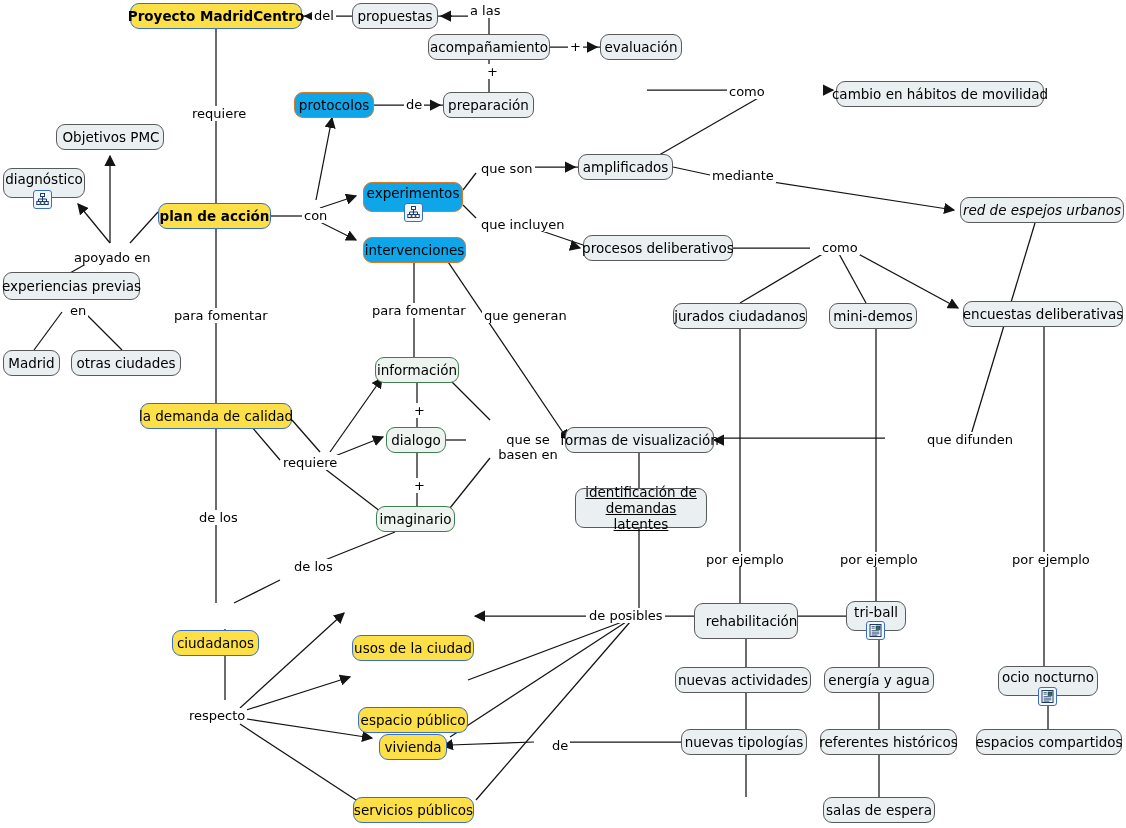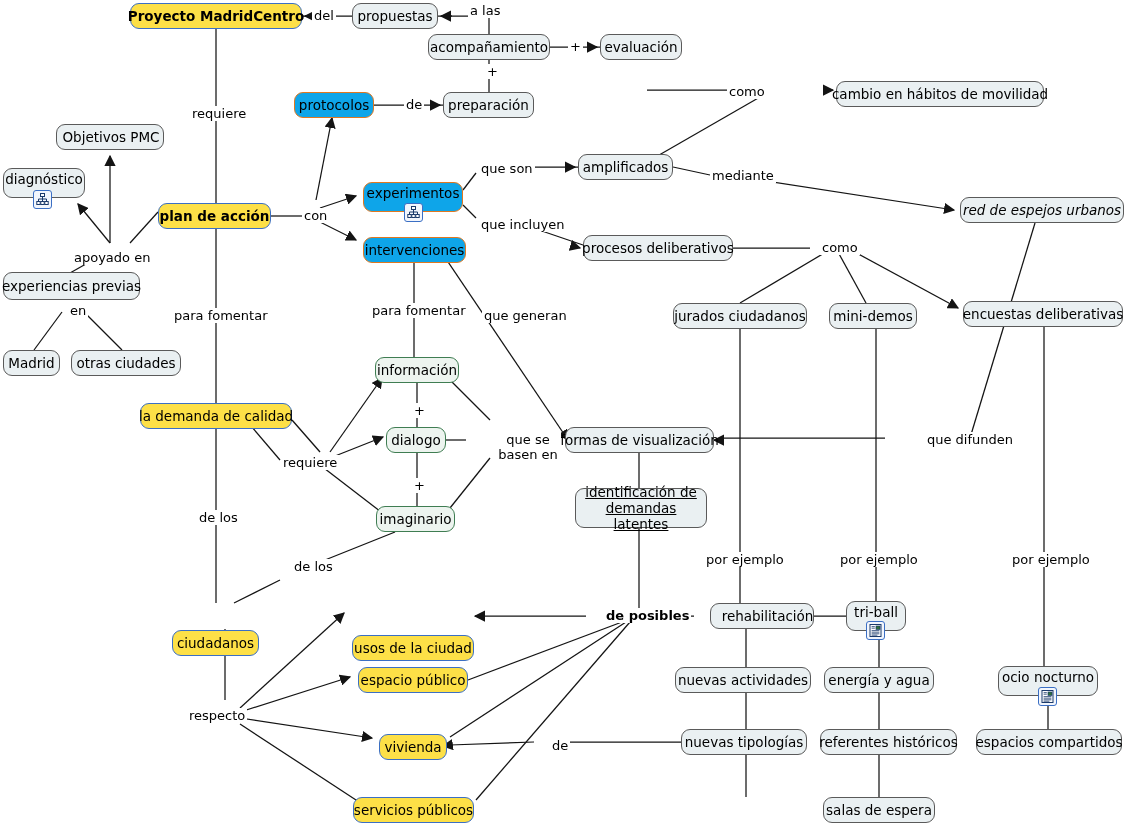--- a/index.html
+++ b/index.html
@@ -178,24 +178,24 @@
       <div class="node plain" style="left: 3px; top: 350px; width: 57px; height: 26px;">Madrid</div>
       <div class="node plain" style="left: 71px; top: 350px; width: 110px; height: 26px;">otras ciudades</div>
       <div class="node green" style="left: 375px; top: 357px; width: 84px; height: 26px;">información</div>
       <div class="node blue" style="left: 140px; top: 403px; width: 152px; height: 26px;">la demanda de calidad</div>
       <div class="node green" style="left: 386px; top: 427px; width: 60px; height: 26px;">dialogo</div>
       <div class="node plain" style="left: 565px; top: 427px; width: 149px; height: 26px;">formas de visualización</div>
       <div class="node plain two-line" style="left: 575px; top: 488px; width: 132px; height: 40px; text-decoration: underline;">identificación de demandas latentes</div>
       <div class="node green" style="left: 376px; top: 506px; width: 79px; height: 26px;">imaginario</div>
       <div class="node blue" style="left: 172px; top: 603px; width: 87px; height: 26px; margin-top: 27px;">ciudadanos</div>
       <div class="node blue" style="left: 352px; top: 603px; width: 122px; height: 26px; margin-top: 32px;">usos de la ciudad</div>
-      <div class="node plain" style="left: 710px; top: 603px; width: 104px; height: 26px; padding-left: 19px;">rehabilitación</div>
+      <div class="node plain" style="left: 694px; top: 603px; width: 104px; height: 36px; padding-left: 19px;">rehabilitación</div>
       <div class="node plain" style="left: 846px; top: 601px; width: 60px; height: 30px; padding-bottom: 8px;">tri-ball</div>
       <div class="node plain" style="left: 998px; top: 666px; width: 100px; height: 30px; padding-bottom: 8px;">ocio nocturno</div>
-      <div class="node blue" style="left: 358px; top: 667px; width: 110px; height: 26px;">espacio público</div>
+      <div class="node blue" style="left: 358px; top: 707px; width: 110px; height: 26px;">espacio público</div>
       <div class="node plain" style="left: 675px; top: 667px; width: 136px; height: 26px;">nuevas actividades</div>
       <div class="node plain" style="left: 824px; top: 667px; width: 110px; height: 26px;">energía y agua</div>
       <div class="node blue" style="left: 379px; top: 734px; width: 68px; height: 26px;">vivienda</div>
       <div class="node plain" style="left: 681px; top: 729px; width: 126px; height: 26px;">nuevas tipologías</div>
       <div class="node plain" style="left: 820px; top: 729px; width: 137px; height: 26px;">referentes históricos</div>
       <div class="node plain" style="left: 976px; top: 729px; width: 146px; height: 26px;">espacios compartidos</div>
       <div class="node blue" style="left: 353px; top: 797px; width: 121px; height: 26px;">servicios públicos</div>
       <div class="node plain" style="left: 714px; top: 797px; width: 66px; height: 26px; margin-top: 45px;">clusters</div>
       <div class="node plain" style="left: 823px; top: 797px; width: 112px; height: 26px;">salas de espera</div>
     </div>
@@ -220,21 +220,21 @@
       <div class="link-label" style="left: 412px; top: 403px;">+</div>
       <div class="link-label two" style="left: 468px; top: 432px; width: 62px; margin-left: 27px;">que se basen en</div>
       <div class="link-label" style="left: 925px; top: 432px;">que difunden</div>
       <div class="link-label" style="left: 281px; top: 455px;">requiere</div>
       <div class="link-label" style="left: 412px; top: 478px;">+</div>
       <div class="link-label" style="left: 197px; top: 510px;">de los</div>
       <div class="link-label" style="left: 292px; top: 559px;">de los</div>
       <div class="link-label" style="left: 704px; top: 552px;">por ejemplo</div>
       <div class="link-label" style="left: 838px; top: 552px;">por ejemplo</div>
       <div class="link-label" style="left: 1010px; top: 552px;">por ejemplo</div>
-      <div class="link-label" style="left: 604px; top: 608px; font-weight: bold;">de posibles</div>
+      <div class="link-label" style="left: 587px; top: 608px;">de posibles</div>
       <div class="link-label" style="left: 187px; top: 708px;">respecto</div>
       <div class="link-label" style="left: 550px; top: 738px;">de</div>
     </div>
   <div id="badges-layer">
       <div class="badge" style="left: 33px; top: 190px;">
         <svg width="13" height="13" viewBox="0 0 13 13">
           <rect x="4.5" y="0.5" width="4" height="3" fill="#fff" stroke="#1b3a6b"></rect>
           <path d="M6.5 3.5 L6.5 6" stroke="#1b3a6b" stroke-width="1"></path>
           <path d="M2.5 6 L10.5 6" stroke="#1b3a6b" stroke-width="1"></path>
           <path d="M2.5 6 L2.5 8.5 M6.5 6 L6.5 8.5 M10.5 6 L10.5 8.5" stroke="#1b3a6b" stroke-width="1"></path>

